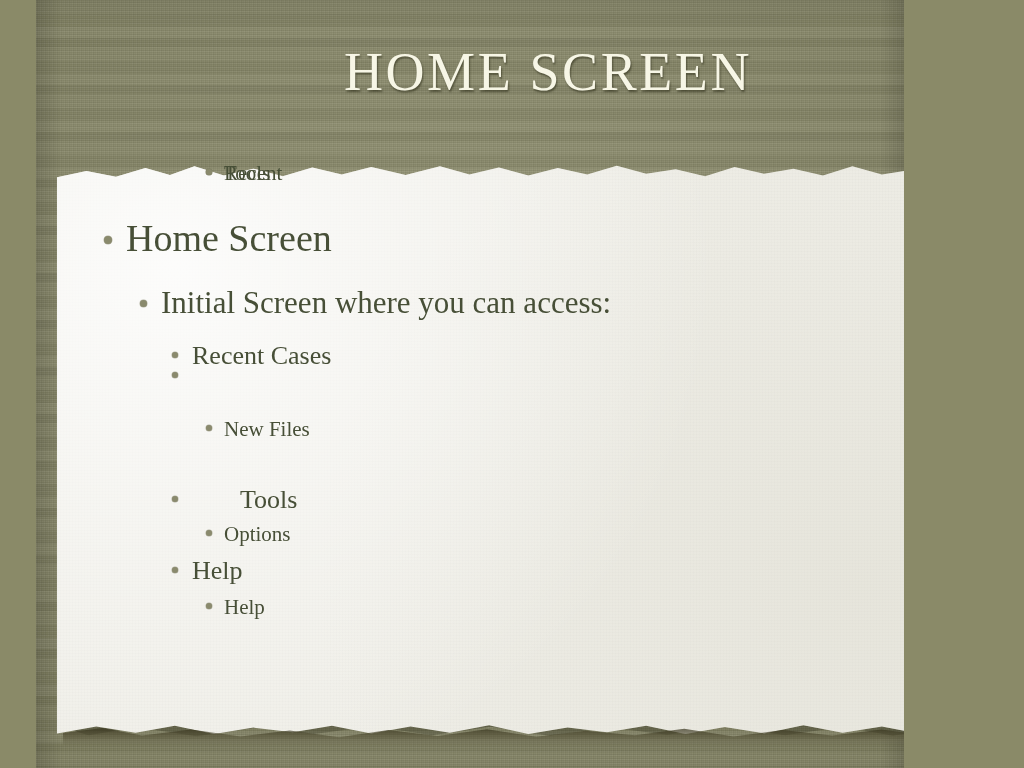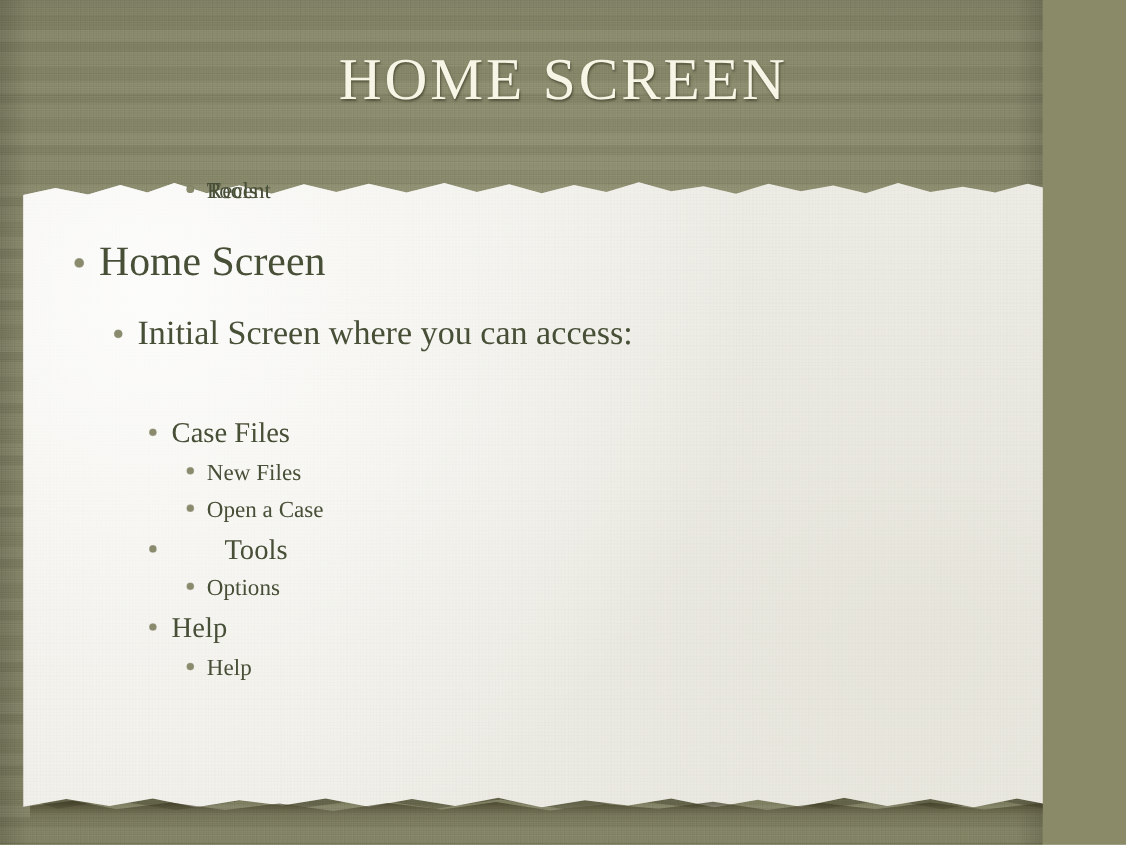--- a/index.html
+++ b/index.html
@@ -11,24 +11,25 @@
     overflow: hidden;
   }
 
   body {
     font-family: "Liberation Serif", "DejaVu Serif", serif;
     background: #8a8a68;
   }
 
   #slide {
     position: relative;
-    width: 948px;
+    width: 868px;
     height: 768px;
     overflow: hidden;
     background-color: #8a8a68;
+    margin-left: 36px;
   }
 
   
   .bg-texture {
     position: absolute;
     inset: 0;
     background-color: #8b8b69;
     background-image:
       repeating-linear-gradient(
         0deg,
@@ -278,35 +279,34 @@
     <div class="bullet-row lvl1" id="row-home-screen">
       <span class="dot"></span>
       <span class="bullet-text">Home Screen</span>
     </div>
 
     <div class="bullet-row lvl2" id="row-initial-screen">
       <span class="dot"></span>
       <span class="bullet-text">Initial Screen where you can access:</span>
     </div>
 
+    <div class="bullet-row lvl3" id="row-recent-cases">
+      <span class="dot"></span>
+      <span class="bullet-text">Recent Cases</span>
+    </div>
 
     <div class="bullet-row lvl3" id="row-case-files">
       <span class="dot"></span>
-      <span class="bullet-text">Case Files</span>
     </div>
 
     <div class="bullet-row lvl4" id="row-new-case">
       <span class="dot"></span>
       <span class="bullet-text">New Files</span>
     </div>
 
-    <div class="bullet-row lvl4" id="row-open-case">
-      <span class="dot"></span>
-      <span class="bullet-text">Open a Case</span>
-    </div>
 
     <div class="bullet-row lvl3" id="row-tools">
       <span class="dot"></span>
       <span class="bullet-text">Tools</span>
     </div>
 
     <div class="bullet-row lvl4" id="row-options">
       <span class="dot"></span>
       <span class="bullet-text">Options</span>
     </div>

